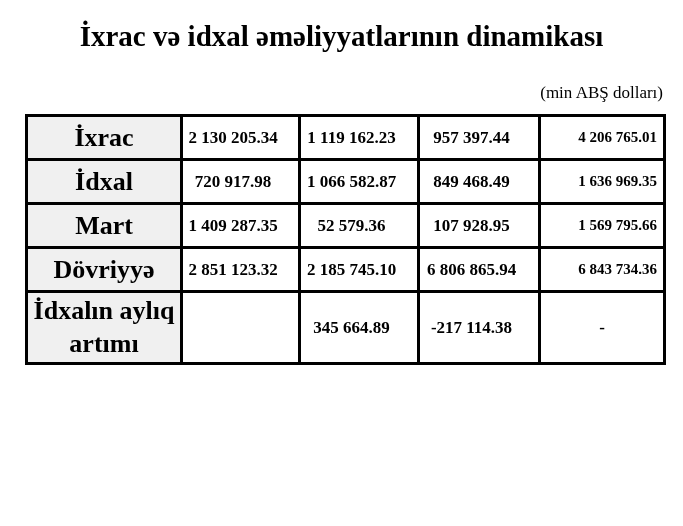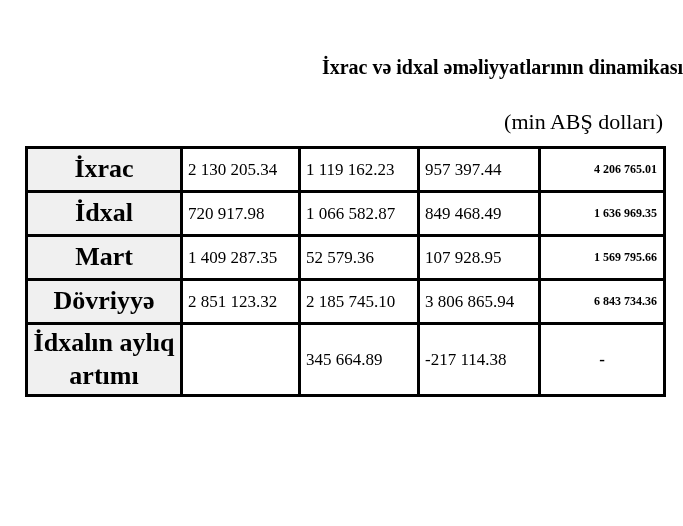--- a/index.html
+++ b/index.html
@@ -8,31 +8,31 @@
     position: relative;
     width: 683px;
     height: 526px;
     background: #ffffff;
     color: #000000;
     font-family: "Liberation Serif", "DejaVu Serif", serif;
     overflow: hidden;
   }
   .title {
     margin: 0;
-    padding-top: 56px;
-    text-align: right;
-    font-size: 20px;
+    padding-top: 20px;
+    text-align: center;
+    font-size: 29px;
     font-weight: bold;
     line-height: 1.15;
   }
   .unit-note {
     width: 638px;
     margin: 30px 0 0 25px;
     text-align: right;
-    font-size: 22px;
+    font-size: 17px;
   }
   table.data-table {
     border-collapse: collapse;
     table-layout: fixed;
     width: 638px;
     margin: 11px 0 0 25px;
   }
   .data-table th, .data-table td {
     border: 3px solid #000000;
     padding: 0 5px;
@@ -46,22 +46,22 @@
     text-align: center;
   }
   td.label-cell {
     background: #f0f0f0;
     font-size: 26px;
     font-weight: bold;
     text-align: center;
     line-height: 1.25;
     padding: 2px 4px;
   }
-  td.num-cell   { font-size: 17px; text-align: left; padding-right: 20px; font-weight: normal; }
-  td.total-cell { font-size: 12px; text-align: right; padding-right: 6px; font-weight: bold; }
+  td.num-cell   { font-size: 17px; text-align: center; padding-right: 20px; font-weight: bold; }
+  td.total-cell { font-size: 15px; text-align: right; padding-right: 6px; font-weight: bold; }
   td.dash-cell  { font-size: 17px; text-align: center; font-weight: bold; }
   td.empty-cell { font-size: 17px; }
   tr.row-header   { height: 49px; }
   tr.row-data     { height: 44px; }
   tr.row-tall-a   { height: 69px; }
   tr.row-tall-b   { height: 64px; }
 </style>
 </head>
 <body>
 
@@ -102,21 +102,21 @@
         <td class="num-cell">1 409 287.35</td>
         <td class="num-cell">52 579.36</td>
         <td class="num-cell">107 928.95</td>
         <td class="total-cell">1 569 795.66</td>
       </tr>
 
       <tr class="row-data">
         <td class="label-cell">Dövriyyə</td>
         <td class="num-cell">2 851 123.32</td>
         <td class="num-cell">2 185 745.10</td>
-        <td class="num-cell">3 806 865.94</td>
+        <td class="num-cell">6 806 865.94</td>
         <td class="total-cell">6 843 734.36</td>
       </tr>
 
 
       <tr class="row-tall-b">
         <td class="label-cell">İdxalın aylıq artımı</td>
         <td class="empty-cell"></td>
         <td class="num-cell">345 664.89</td>
         <td class="num-cell">-217 114.38</td>
         <td class="dash-cell">-</td>

